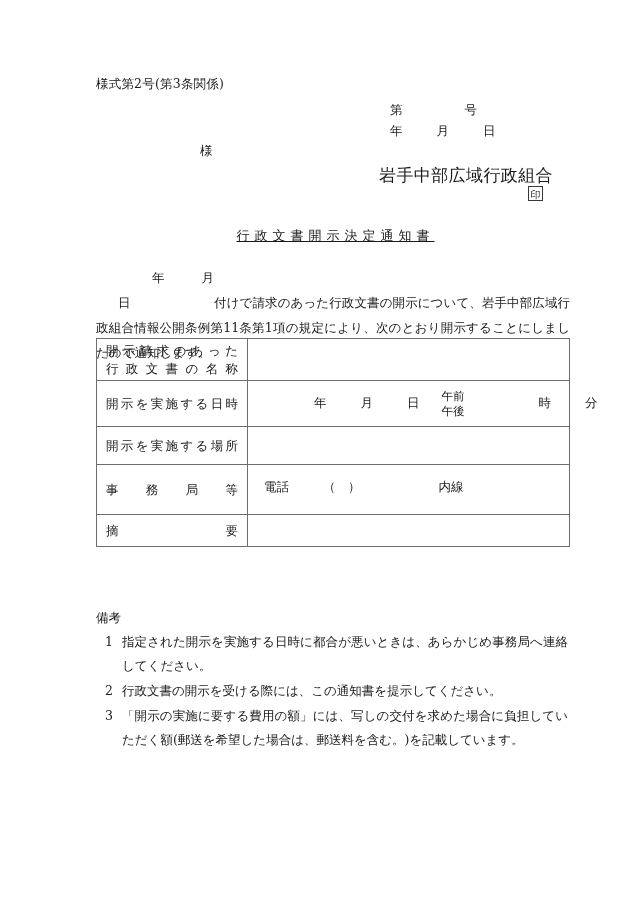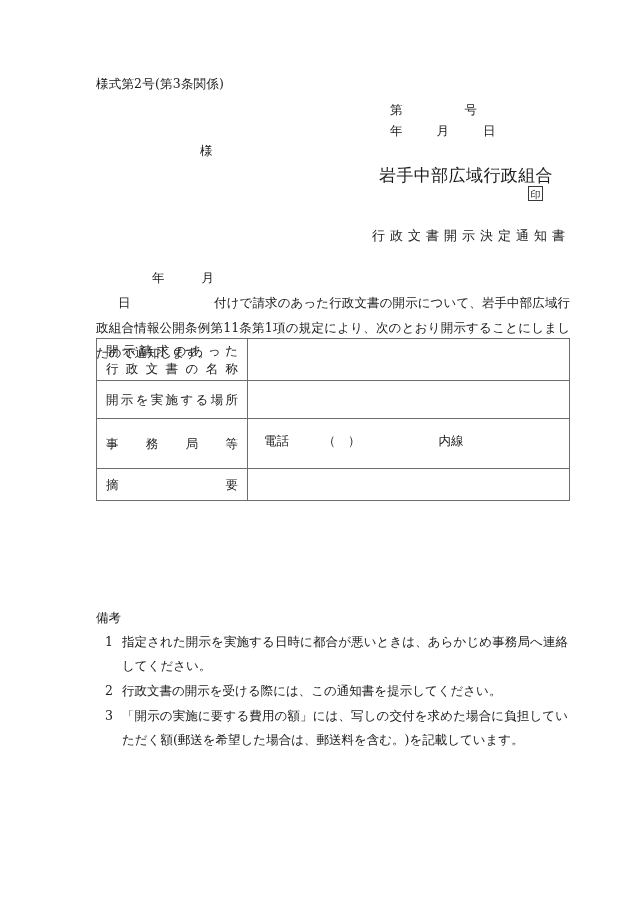--- a/index.html
+++ b/index.html
@@ -85,24 +85,25 @@
     text-align: center;
     box-sizing: border-box;
   }
 
   
   .doc-title {
     position: absolute;
     left: 0;
     top: 227px;
     width: 474px;
-    text-align: right;
+    text-align: center;
     font-size: 13px;
     letter-spacing: 5px;
     text-indent: 5px;
+    text-decoration: underline;
   }
 
   
   .body-text {
     position: absolute;
     left: 0;
     top: 265px;
     width: 474px;
     font-size: 12.5px;
     line-height: 25px;
@@ -256,20 +257,38 @@
     <table class="form-table">
       <tbody>
         <tr class="r-name">
           <td class="label">
             <span class="lbl">開示請求のあった</span>
             <span class="lbl">行政文書の名称</span>
           </td>
           <td class="value"></td>
         </tr>
 
+        <tr class="r-date">
+          <td class="label">
+            <span class="lbl single">開示を実施する日時</span>
+          </td>
+          <td class="value">
+            <div class="dt-row">
+              <span class="y">年</span>
+              <span class="m">月</span>
+              <span class="d">日</span>
+              <span class="ampm">
+                <span style="display:block">午前</span>
+                <span style="display:block">午後</span>
+              </span>
+              <span class="h">時</span>
+              <span class="mi">分</span>
+            </div>
+          </td>
+        </tr>
 
         <tr class="r-place">
           <td class="label">
             <span class="lbl single">開示を実施する場所</span>
           </td>
           <td class="value"></td>
         </tr>
 
 
         <tr class="r-off">

